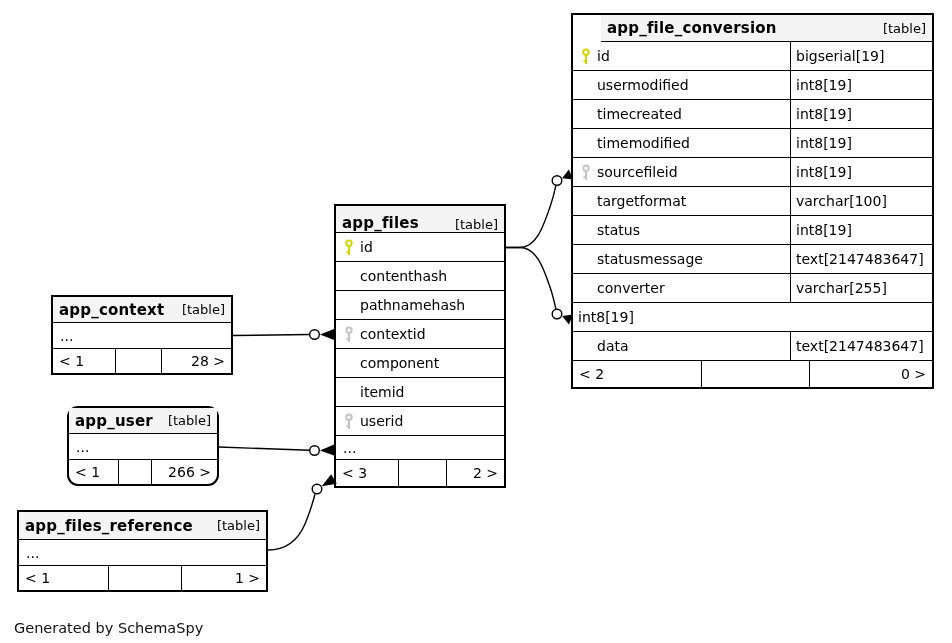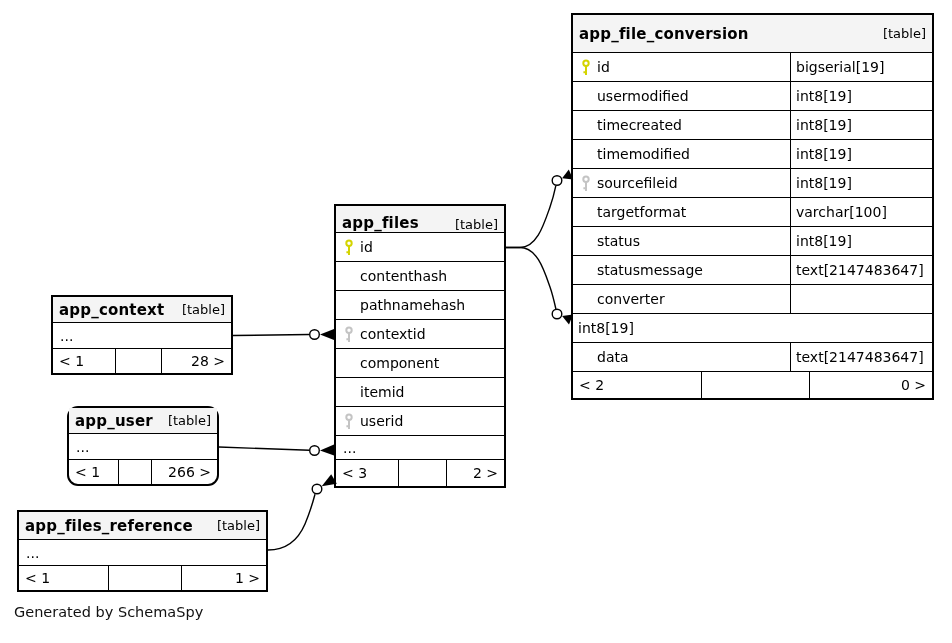--- a/index.html
+++ b/index.html
@@ -47,21 +47,21 @@
   }
   .tfoot{display:grid;box-sizing:border-box;}
   .tfoot .fc{
     display:flex;align-items:center;padding:0 6px;
     border-right:1px solid var(--border-color);box-sizing:border-box;
   }
   .tfoot .fc:last-child{border-right:none;justify-content:flex-end;}
 
   
   #t-conv{left:571px;top:13px;width:363px;}
-  #t-conv .tbl-header{height:38px;}
+  #t-conv .tbl-header{height:27px;margin-left:28px;}
   #t-conv .tfoot{height:26px;grid-template-columns:129px 108px 1fr;}
 
   #t-files{left:334px;top:204px;width:172px;}
   #t-files .tbl-header{height:27px;align-items:flex-end;}
   #t-files .ellipsis-row{height:24px;}
   #t-files .tfoot{height:26px;grid-template-columns:63px 48px 1fr;}
 
   #t-context{left:51px;top:295px;width:182px;}
   #t-context .tbl-header{height:26px;align-items:center;}
   #t-context .ellipsis-row{height:26px;}
@@ -76,21 +76,21 @@
   #t-ref .tbl-header{height:28px;}
   #t-ref .ellipsis-row{height:26px;}
   #t-ref .tfoot{height:24px;grid-template-columns:90px 73px 1fr;}
 
   #edges{position:absolute;left:0;top:0;z-index:2;pointer-events:none;}
   .edge{fill:none;stroke:#000;stroke-width:1.4;}
   .edge-dot{fill:#fff;stroke:#000;stroke-width:1.4;}
   .edge-arrow{fill:#000;stroke:none;}
 
   #generator-note{
-    position:absolute;left:14px;top:604px;font-size:14.5px;color:#111;
+    position:absolute;left:14px;top:620px;font-size:14.5px;color:#111;
   }
 </style>
 </head>
 <body>
 
 <div id="canvas">
 
   <svg id="edges" width="952" height="643" viewBox="0 0 952 643">
 
     <g>
@@ -193,20 +193,21 @@
           <span class="keyslot"></span>
           <span>statusmessage</span>
         </div>
       <div class="cell type">text[2147483647]</div>
     </div>
     <div class="row">
       <div class="cell name">
           <span class="keyslot"></span>
           <span>converter</span>
         </div>
+      <div class="cell type">varchar[255]</div>
     </div>
     <div class="row">
       <div class="cell type">int8[19]</div>
     </div>
     <div class="row">
       <div class="cell name">
           <span class="keyslot"></span>
           <span>data</span>
         </div>
       <div class="cell type">text[2147483647]</div>

